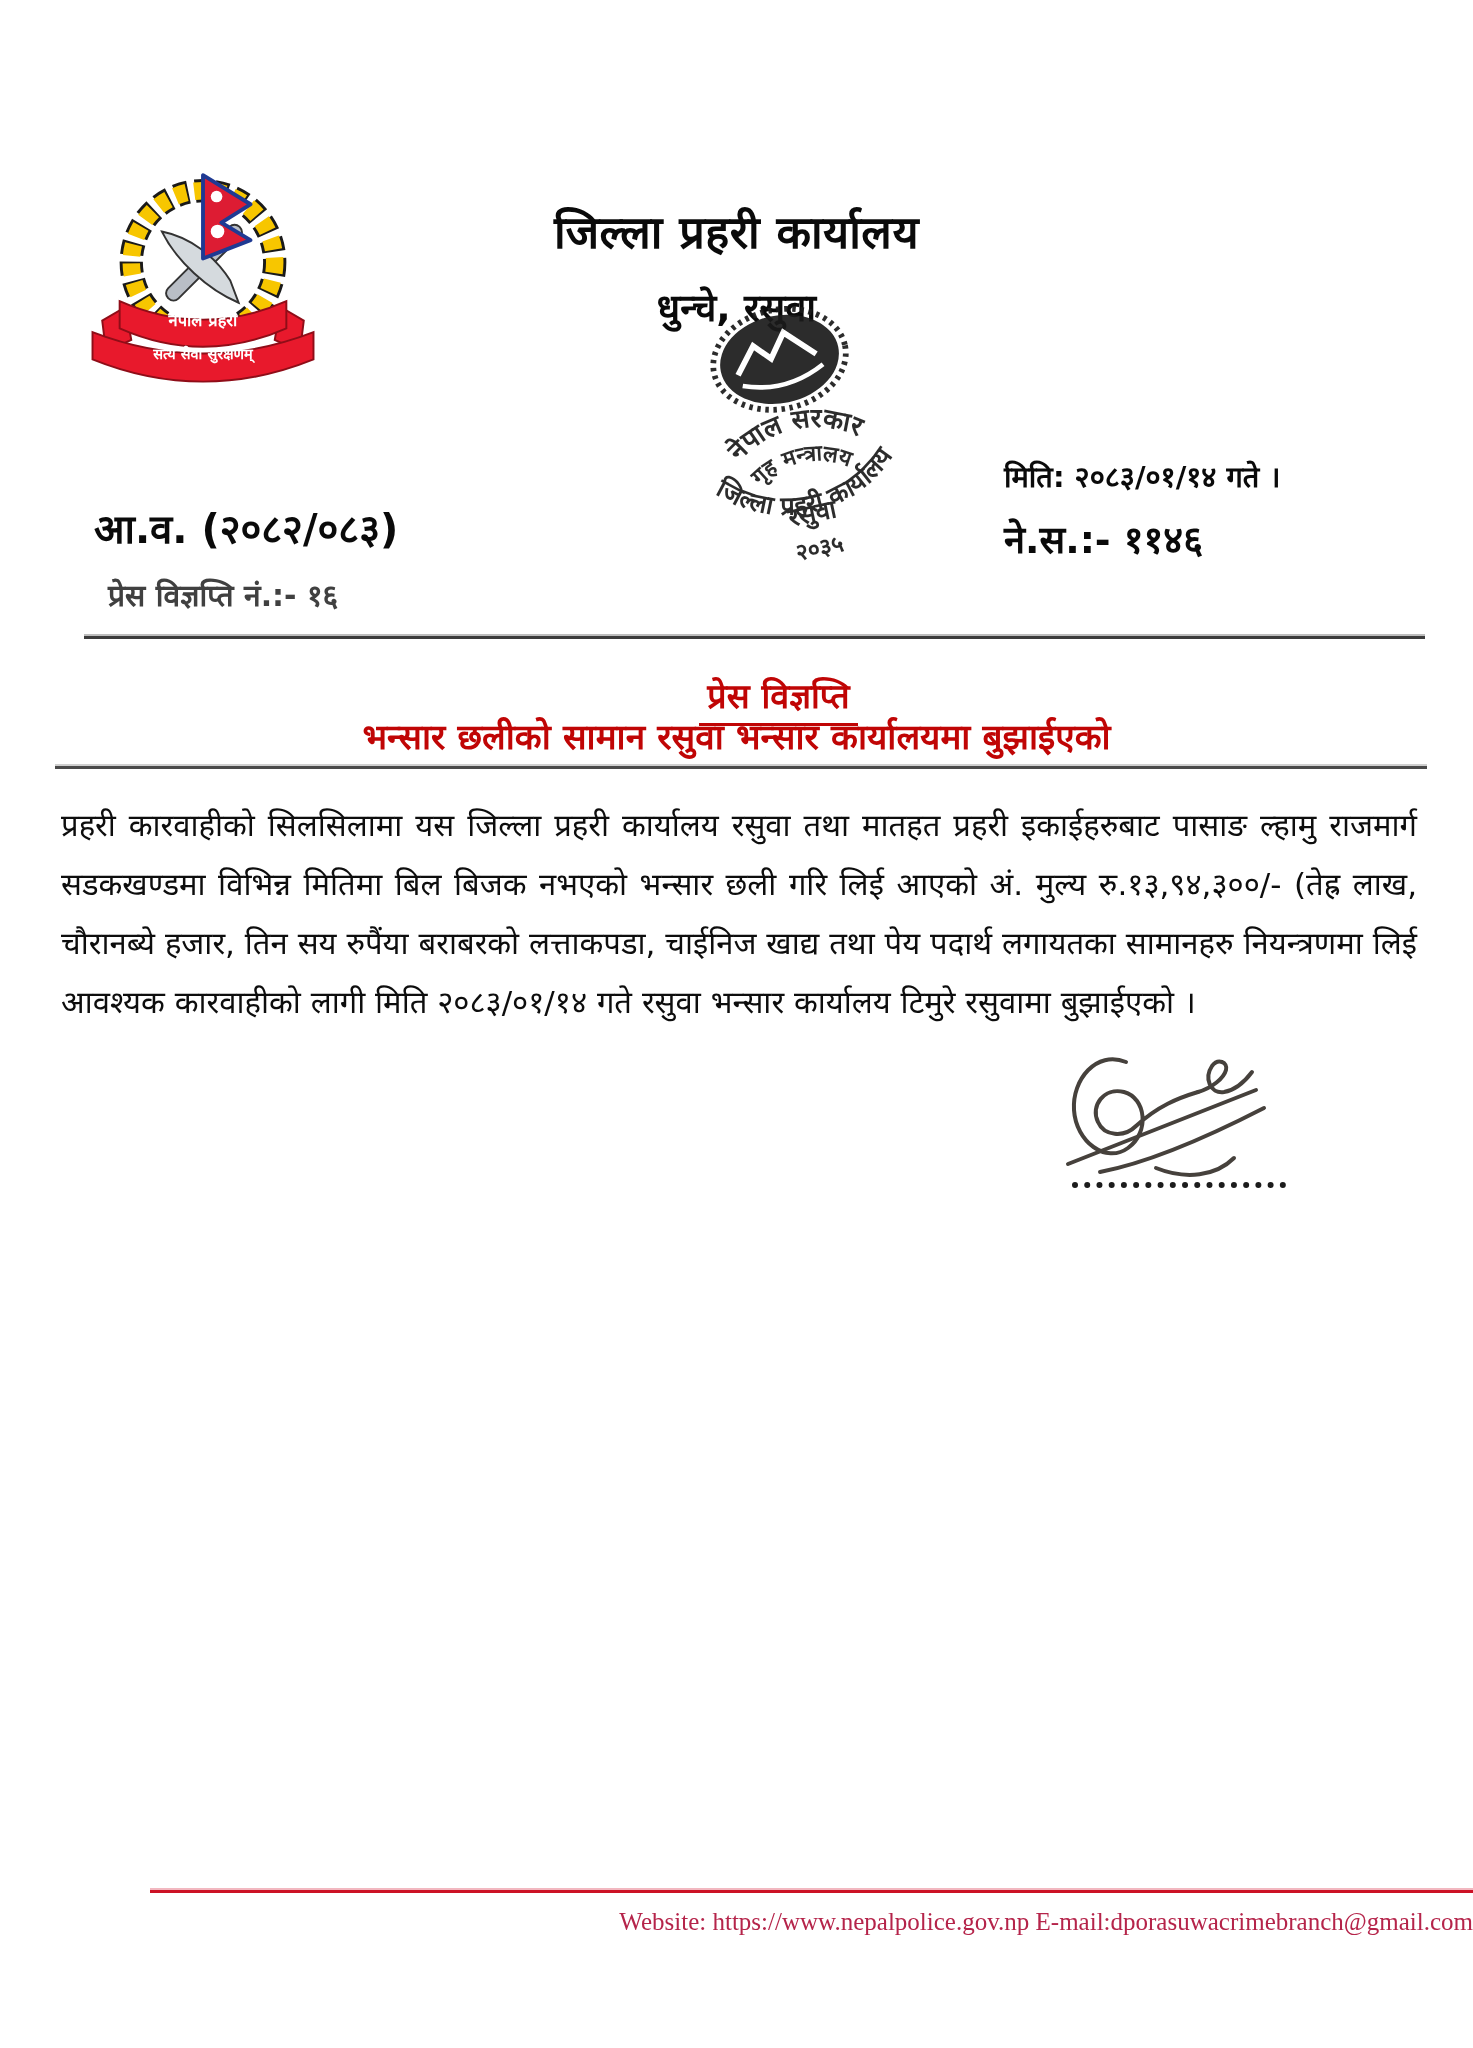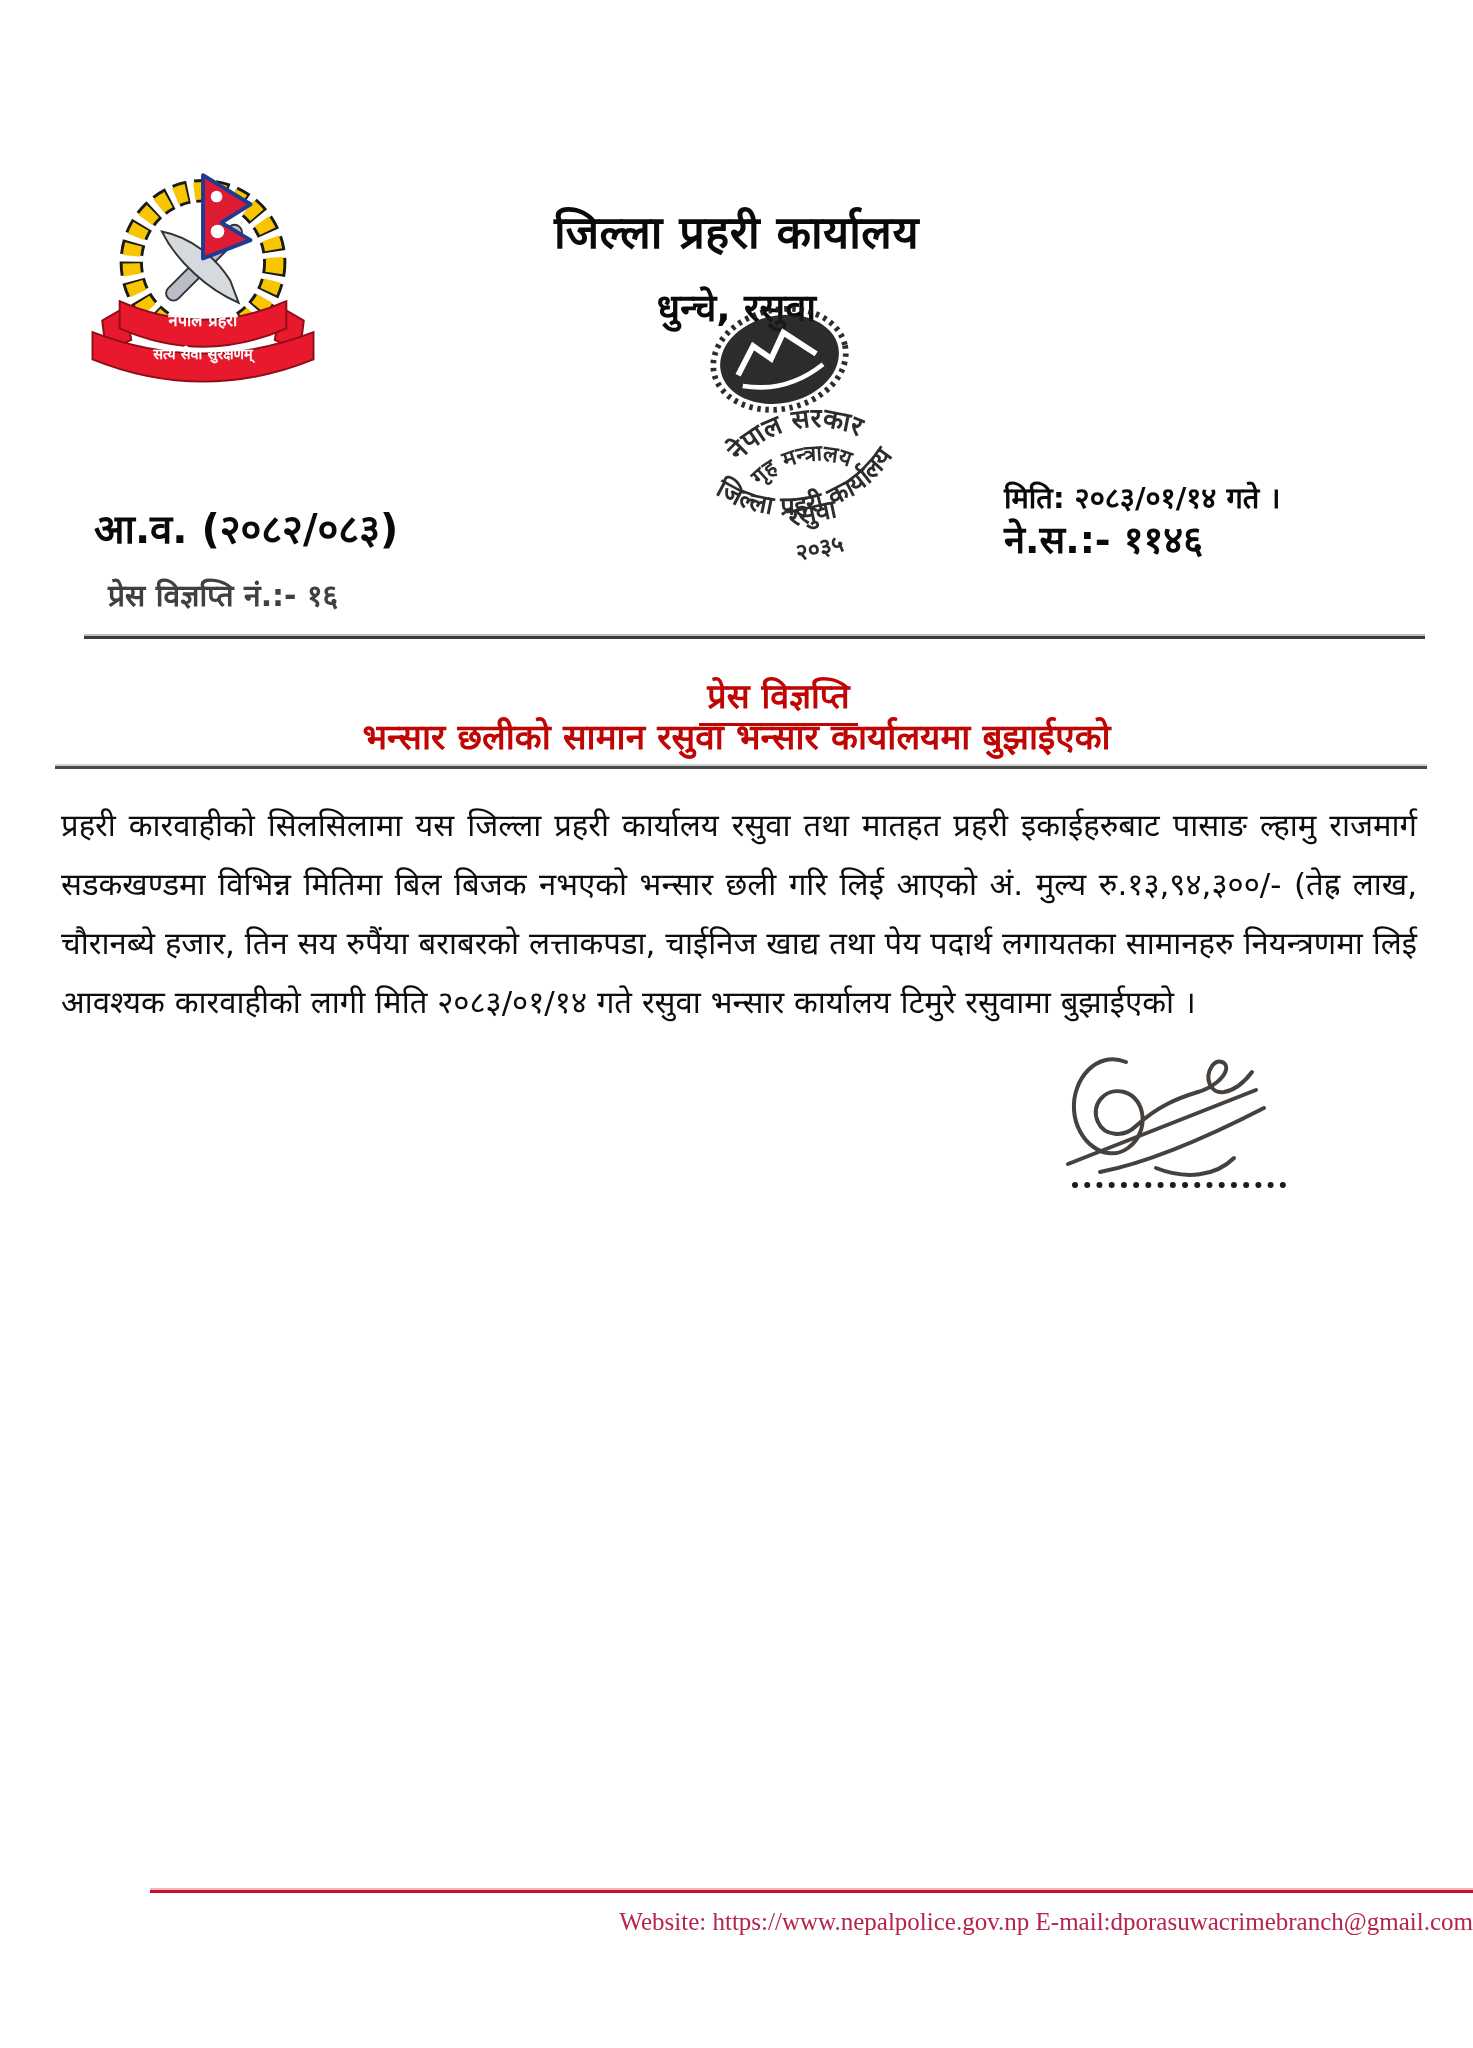--- a/index.html
+++ b/index.html
@@ -12,21 +12,21 @@
   .abs { position:absolute; }
   .center-row { left:0; width:1473px; text-align:center; }
 
   .org-title  { top:200px; font-size:45px; font-weight:bold; color:#0a0a0a; letter-spacing:0.5px; }
   .org-loc    { top:280px; font-size:38px; font-weight:bold; color:#0a0a0a; }
 
   .logo-wrap  { left:86px; top:150px; width:234px; height:252px; }
   .stamp-wrap { left:618px; top:298px; width:348px; height:300px;
                 transform:rotate(-12deg); transform-origin:50% 40%; opacity:0.92; }
 
-  .date-line  { left:1004px; top:477px; font-size:29px; font-weight:600; color:#0a0a0a; }
+  .date-line  { left:1004px; top:456px; font-size:29px; font-weight:600; color:#0a0a0a; }
   .ref-no     { left:1004px; top:512px; font-size:38px; font-weight:600; color:#0a0a0a; }
   .fiscal     { left:94px;  top:500px; font-size:40px; font-weight:600; color:#0a0a0a; }
   .press-no   { left:108px;  top:574px; font-size:30px; font-weight:600; color:#404040; }
 
   .rule-1 { top:636px; left:84px;  width:1341px; height:3px; background:#3c3c3c; box-shadow:0 -2px 0 #bdbdbd; }
   .rule-2 { top:766px; left:55px;  width:1372px; height:3px; background:#4a4a4a; box-shadow:0 -2px 0 #cfcfcf; }
 
   .release-label-row { top:672px;margin-left:42px; }
   .release-label {
     display:inline-block; font-size:34px; font-weight:bold; color:#c00505;

